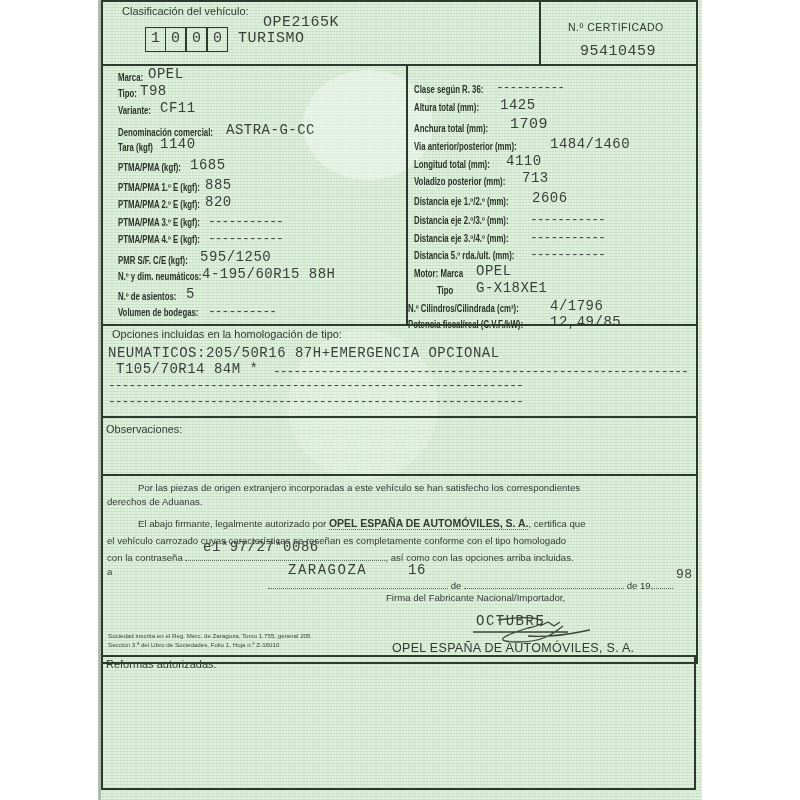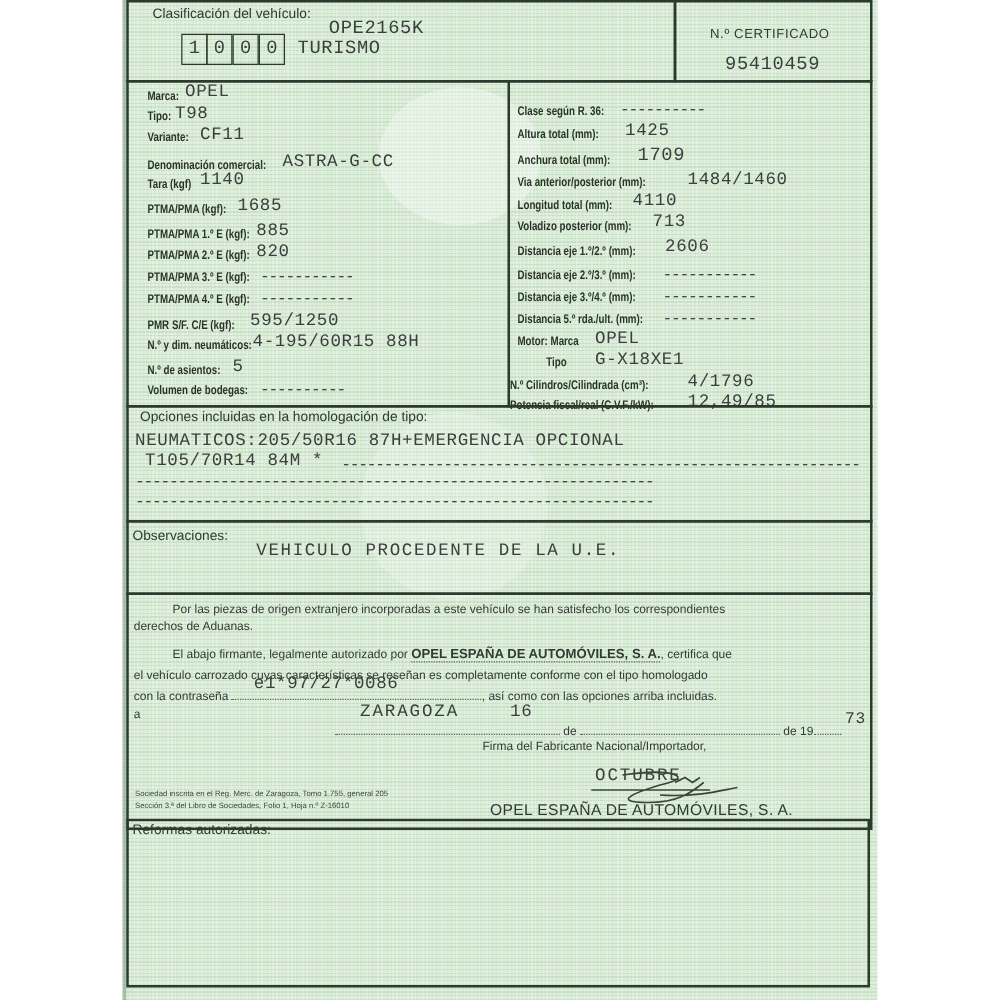--- a/index.html
+++ b/index.html
@@ -142,21 +142,20 @@
   <div class="box" style="left:3px; top:324px; width:597px; height:94px;"></div>
   <div class="label" style="left:14px; top:328px; font-size:11px;">Opciones incluidas en la homologación de tipo:</div>
   <div class="typed" style="left:10px; top:345px;">NEUMATICOS:205/50R16 87H+EMERGENCIA OPCIONAL</div>
   <div class="typed" style="left:18px; top:361px;">T105/70R14 84M *</div>
   <div class="dashes" style="left:175px; top:364px; clip-path: inset(0 0 0 0); width:420px; overflow:hidden;">-------------------------------------------------------------</div>
   <div class="dashes" style="left:10px; top:378px; width:585px; overflow:hidden;">-------------------------------------------------------------</div>
   <div class="dashes" style="left:10px; top:394px; width:585px; overflow:hidden;">-------------------------------------------------------------</div>
 
   <div class="box" style="left:3px; top:416px; width:597px; height:60px;"></div>
   <div class="label" style="left:8px; top:423px; font-size:11px;">Observaciones:</div>
-  <div class="typed" style="left:107px; top:433px; letter-spacing:1.3px;">VEHICULO PROCEDENTE DE LA U.E.</div>
 
   <div class="box" style="left:3px; top:474px; width:597px; height:190px;"></div>
 
   <div class="para" style="left:40px; top:482px;">Por las piezas de origen extranjero incorporadas a este vehículo se han satisfecho los correspondientes</div>
   <div class="para" style="left:9px; top:496px;">derechos de Aduanas.</div>
 
   <div class="para" style="left:40px; top:517px;">
     <span>El abajo firmante, legalmente autorizado por</span>
     <span class="bold dotted" style="font-size:10.5px;">OPEL ESPAÑA DE AUTOMÓVILES, S. A.</span><span>, certifica que</span>
   </div>
@@ -164,21 +163,21 @@
   <div class="typed" style="left:105px; top:539px;">e1*97/27*0086</div>
   <div class="para" style="left:9px; top:552px;">
     <span>con la contraseña</span>
     <span class="dotted" style="width:200px;"></span><span>, así como con las opciones arriba incluidas.</span>
   </div>
 
   <div class="para" style="left:9px; top:566px;">a</div>
   <div class="typed" style="left:190px; top:562px; letter-spacing:1.5px;">ZARAGOZA</div>
   <div class="typed" style="left:310px; top:562px;">16</div>
   <div class="typed" style="left:378px; top:565px; letter-spacing:1.5px;margin-top:48px;">OCTUBRE</div>
-  <div class="typed" style="left:578px; top:567px; font-size:13px;">73</div>
+  <div class="typed" style="left:578px; top:567px; font-size:13px;">98</div>
 
   <div class="para" style="left:170px; top:580px;">
     <span class="dotted" style="width:180px;"></span>
     <span>de</span>
     <span class="dotted" style="width:160px;"></span>
     <span>de 19</span><span class="dotted" style="width:22px;"></span>
   </div>
 
   <div class="para" style="left:288px; top:592px;">Firma del Fabricante Nacional/Importador,</div>
 

